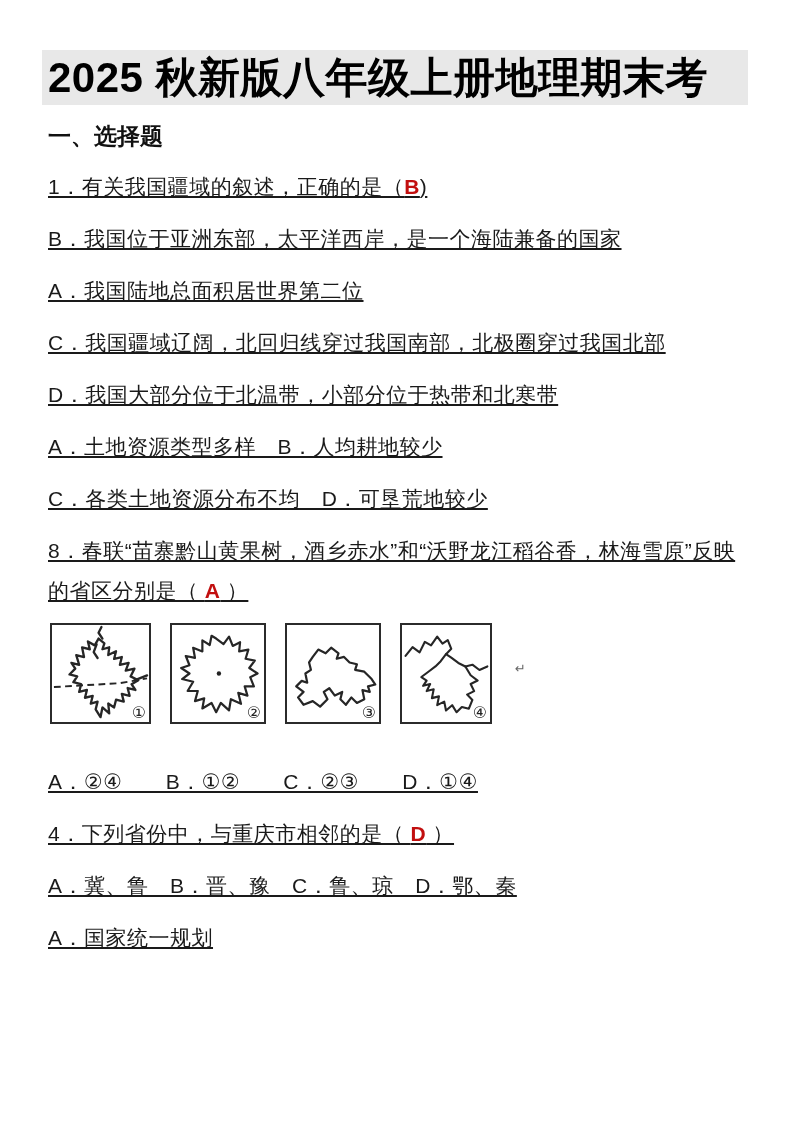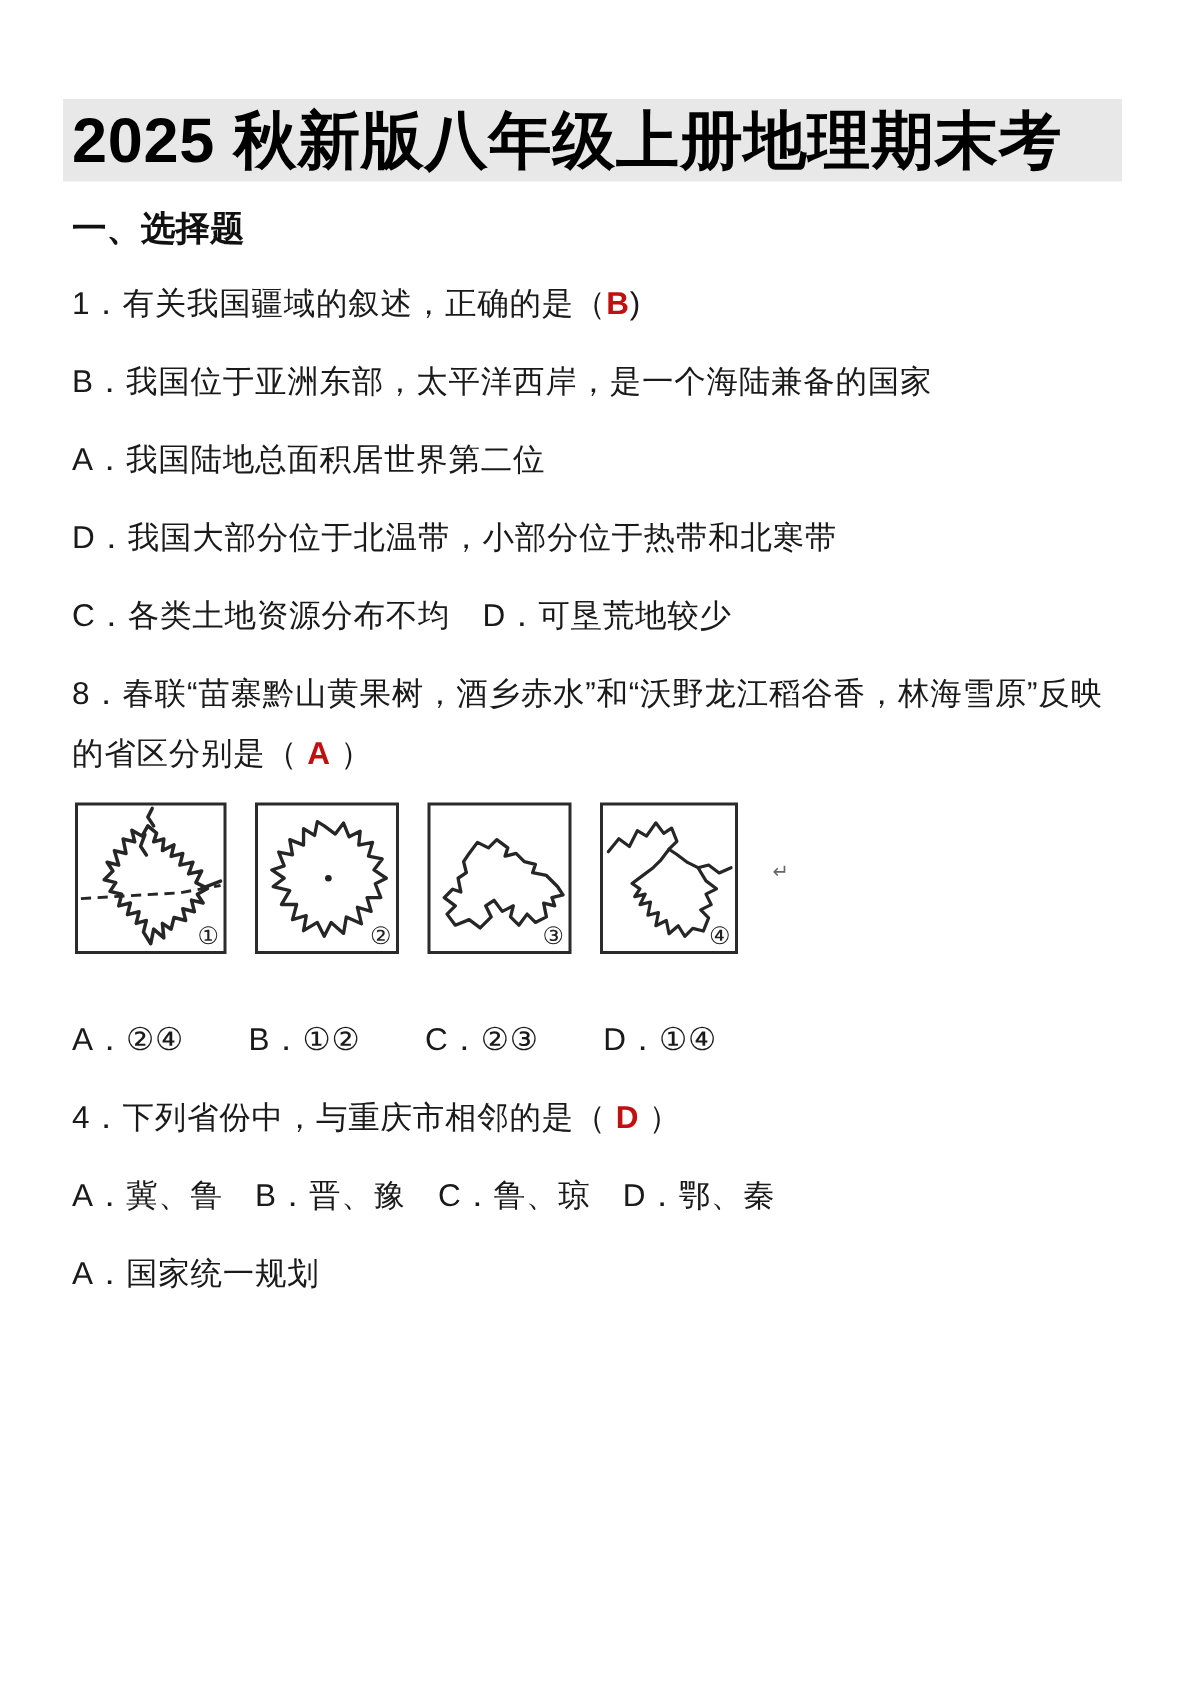--- a/index.html
+++ b/index.html
@@ -1,33 +1,33 @@
 <!DOCTYPE html>
 <html><head>
 <meta charset="utf-8">
 <style>
   html,body{margin:0;padding:0;}
   body{
     width:793px;height:1122px;background:#ffffff;overflow:hidden;
     font-family:"Liberation Sans","DejaVu Sans",sans-serif;
     color:#1a1a1a;
   }
-  .page{padding:66px 45px 0 48px;box-sizing:border-box;}
+  .page{padding:50px 45px 0 48px;box-sizing:border-box;}
   .title-bar{
     margin:0 0 13px -6px;
     background:#e8e8e8;
     height:55px;line-height:55px;
     padding-left:6px;
     font-size:42px;font-weight:900;letter-spacing:0.5px;
     white-space:nowrap;overflow:hidden;color:#000;
   }
   .section-heading{
     font-size:23px;font-weight:700;line-height:30px;margin:16px 0 16px 0;color:#111;
   }
-  p.line{font-size:21px;line-height:40px;margin:0 0 12px 0;letter-spacing:0.5px;}
+  p.line{font-size:21px;line-height:40px;margin:0 0 12px 0;letter-spacing:0.5px;text-decoration:underline;}
   .ans{color:#c20f0f;font-weight:700;}
   .maps-row{display:flex;gap:19px;margin:6px 0 38px 2px;align-items:stretch;}
   .map-box{
     position:relative;height:101px;border:2px solid #2b2b2b;box-sizing:border-box;
     background:#fff;flex:none;
   }
   .map-box svg{display:block;width:100%;height:100%;}
   .map-num{
     position:absolute;right:3px;bottom:1px;font-size:16px;line-height:16px;color:#222;
     background:#fff;
@@ -41,22 +41,24 @@
 
 <div class="page">
 
   <div class="title-bar">2025 秋新版八年级上册地理期末考</div>
 
   <div class="section-heading">一、选择题</div>
 
   <p class="line"><span>1．有关我国疆域的叙述，正确的是（</span><span class="ans">B</span><span>)</span></p>
   <p class="line">B．我国位于亚洲东部，太平洋西岸，是一个海陆兼备的国家</p>
   <p class="line">A．我国陆地总面积居世界第二位</p>
+  <p class="line">C．我国疆域辽阔，北回归线穿过我国南部，北极圈穿过我国北部</p>
   <p class="line">D．我国大部分位于北温带，小部分位于热带和北寒带</p>
 
+  <p class="line">A．土地资源类型多样　B．人均耕地较少</p>
   <p class="line">C．各类土地资源分布不均　D．可垦荒地较少</p>
 
   <p class="line"><span>8．春联“苗寨黔山黄果树，酒乡赤水”和“沃野龙江稻谷香，林海雪原”反映的省区分别是（ </span><span class="ans">A</span><span> ）</span></p>
 
   <div class="maps-row">
 
     <div class="map-box" style="width:101px;">
       <svg viewBox="0 0 100 100">
         <path class="dashline" d="M2,64 L35,62 L70,60 L98,55"></path>
         <path class="outline" d="M51,2 L48,8 L52,14"></path>

